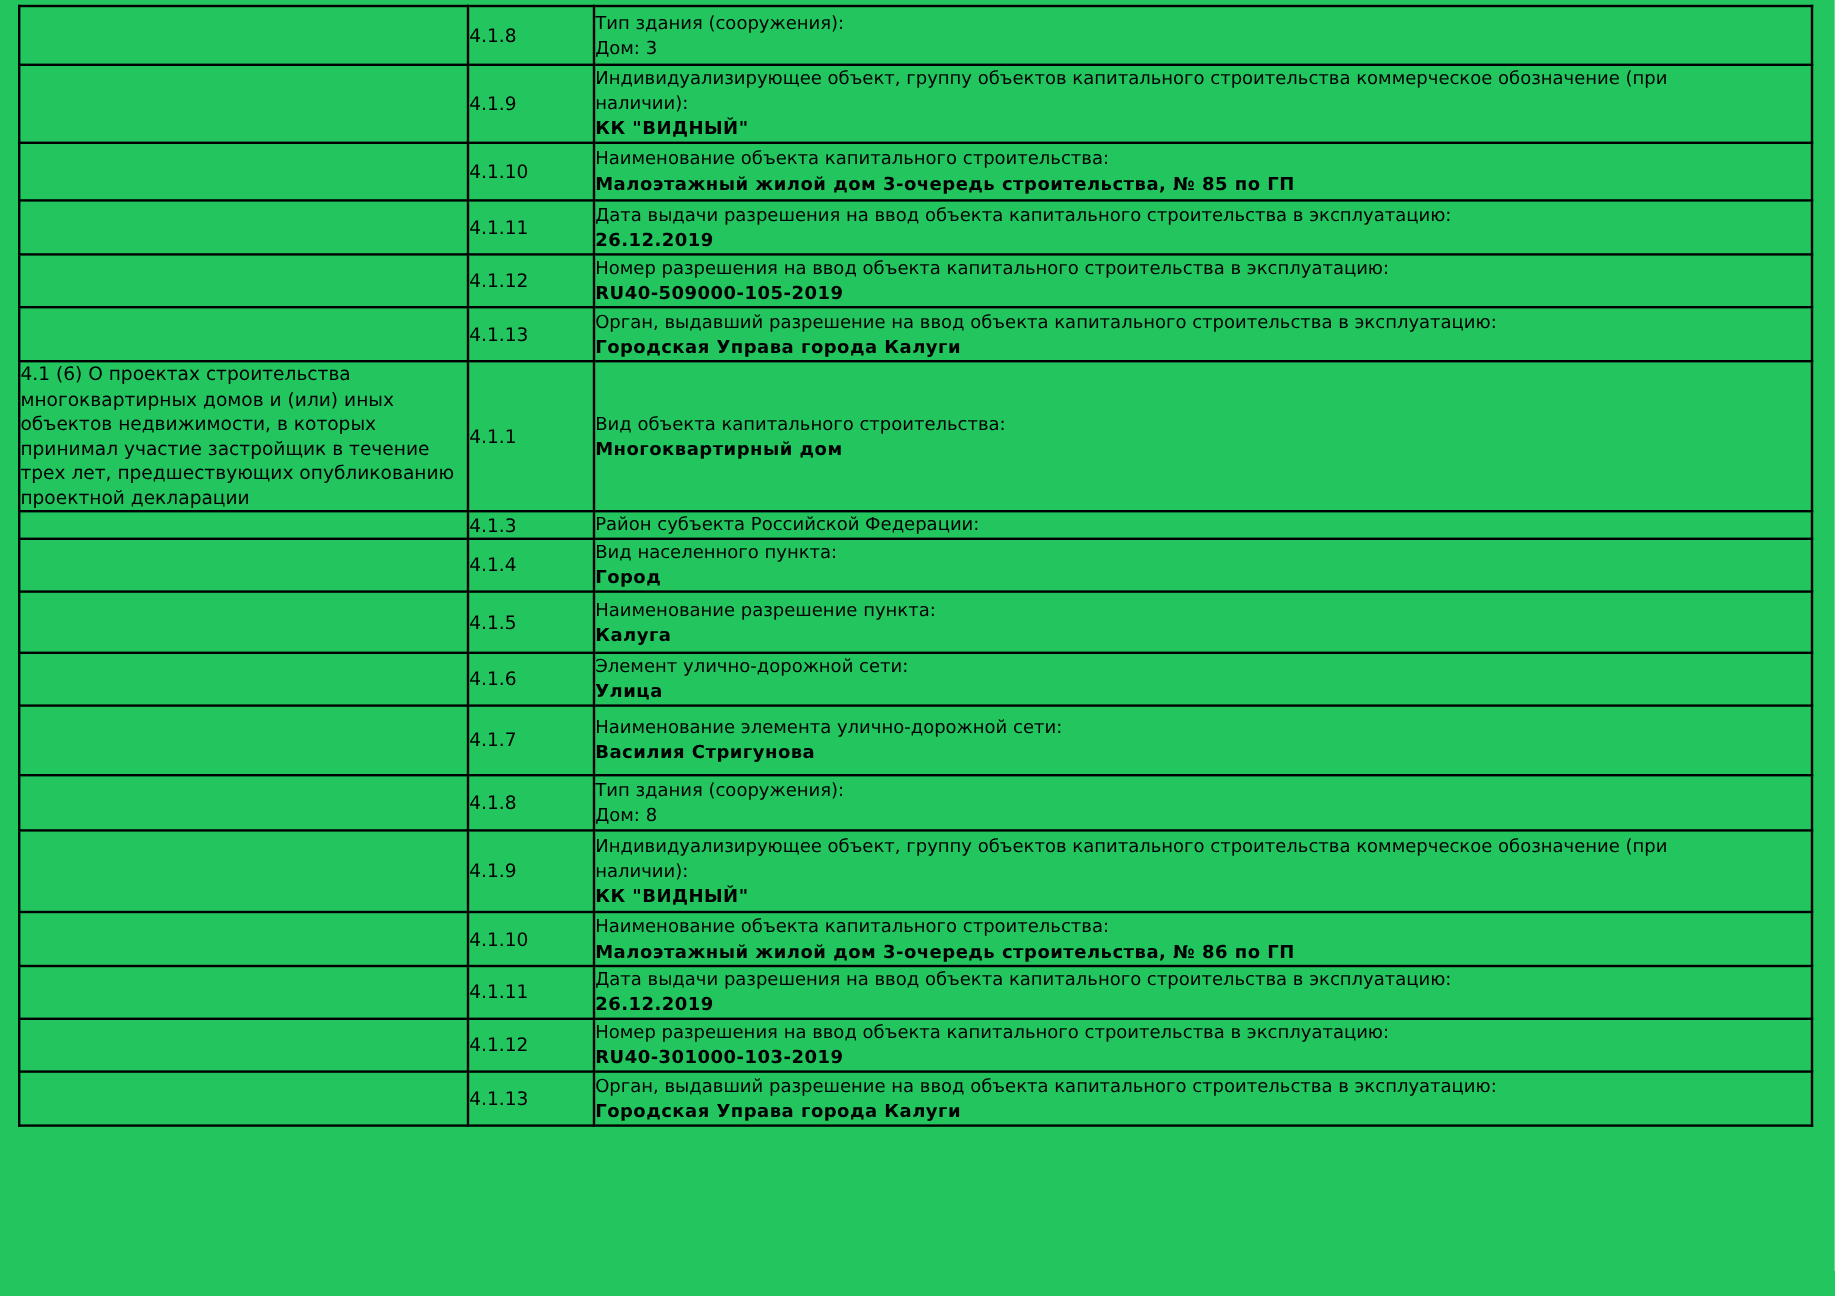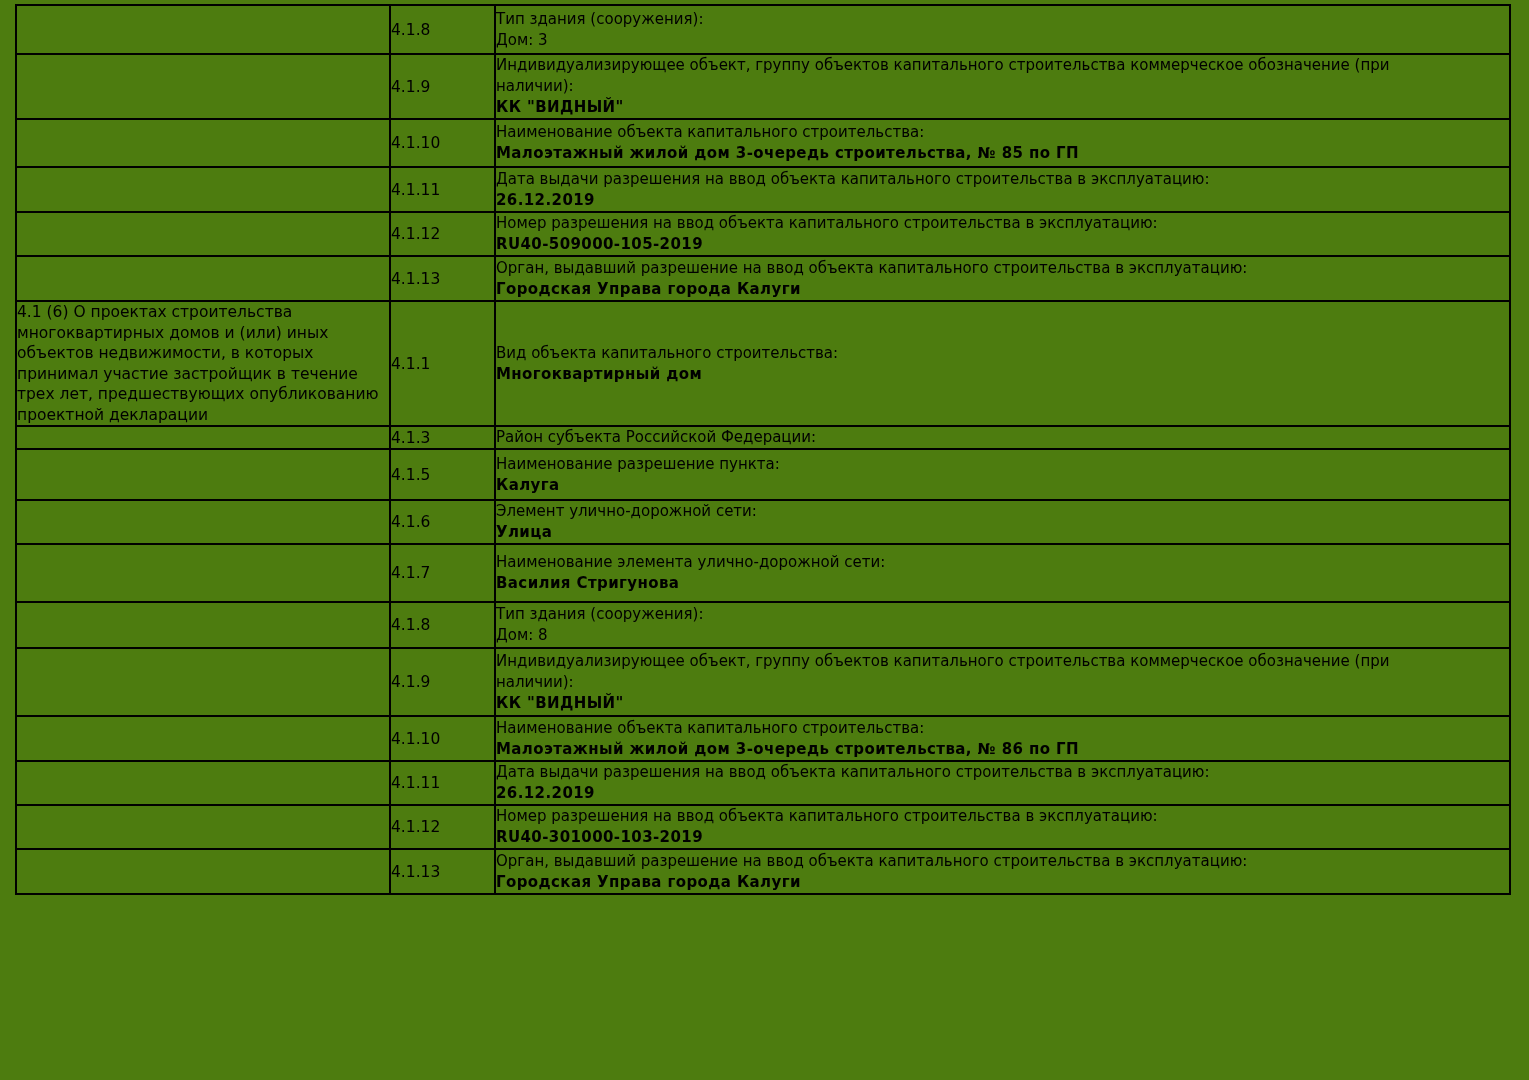--- a/index.html
+++ b/index.html
@@ -9,21 +9,21 @@
     width: 1529px;
     height: 1080px;
     overflow: hidden;
     font-family: "DejaVu Sans", "Liberation Sans", sans-serif;
     color: #000000;
   }
   .page {
     position: relative;
     width: 1529px;
     height: 1080px;
-    background: #4d7c0f;
+    background: #22c55e;
     text-decoration: underline;
   }
   table.decl-table {
     position: absolute;
     left: 15px;
     top: 4px;
     border-collapse: collapse;
     table-layout: fixed;
   }
   table.decl-table td {
@@ -138,20 +138,28 @@
             <div class="val bold">Многоквартирный дом</div>
           </td>
         </tr>
         <tr style="height: 14px;">
           <td class="c1"></td>
           <td class="c2">4.1.3</td>
           <td class="c3">
             <div class="lbl">Район субъекта Российской Федерации:</div>
           </td>
         </tr>
+        <tr style="height: 44px;">
+          <td class="c1"></td>
+          <td class="c2">4.1.4</td>
+          <td class="c3">
+            <div class="lbl">Вид населенного пункта:</div>
+            <div class="val bold">Город</div>
+          </td>
+        </tr>
         <tr style="height: 51px;">
           <td class="c1"></td>
           <td class="c2">4.1.5</td>
           <td class="c3">
             <div class="lbl">Наименование разрешение пункта:</div>
             <div class="val bold">Калуга</div>
           </td>
         </tr>
         <tr style="height: 44px; padding-left: 44px;">
           <td class="c1"></td>

